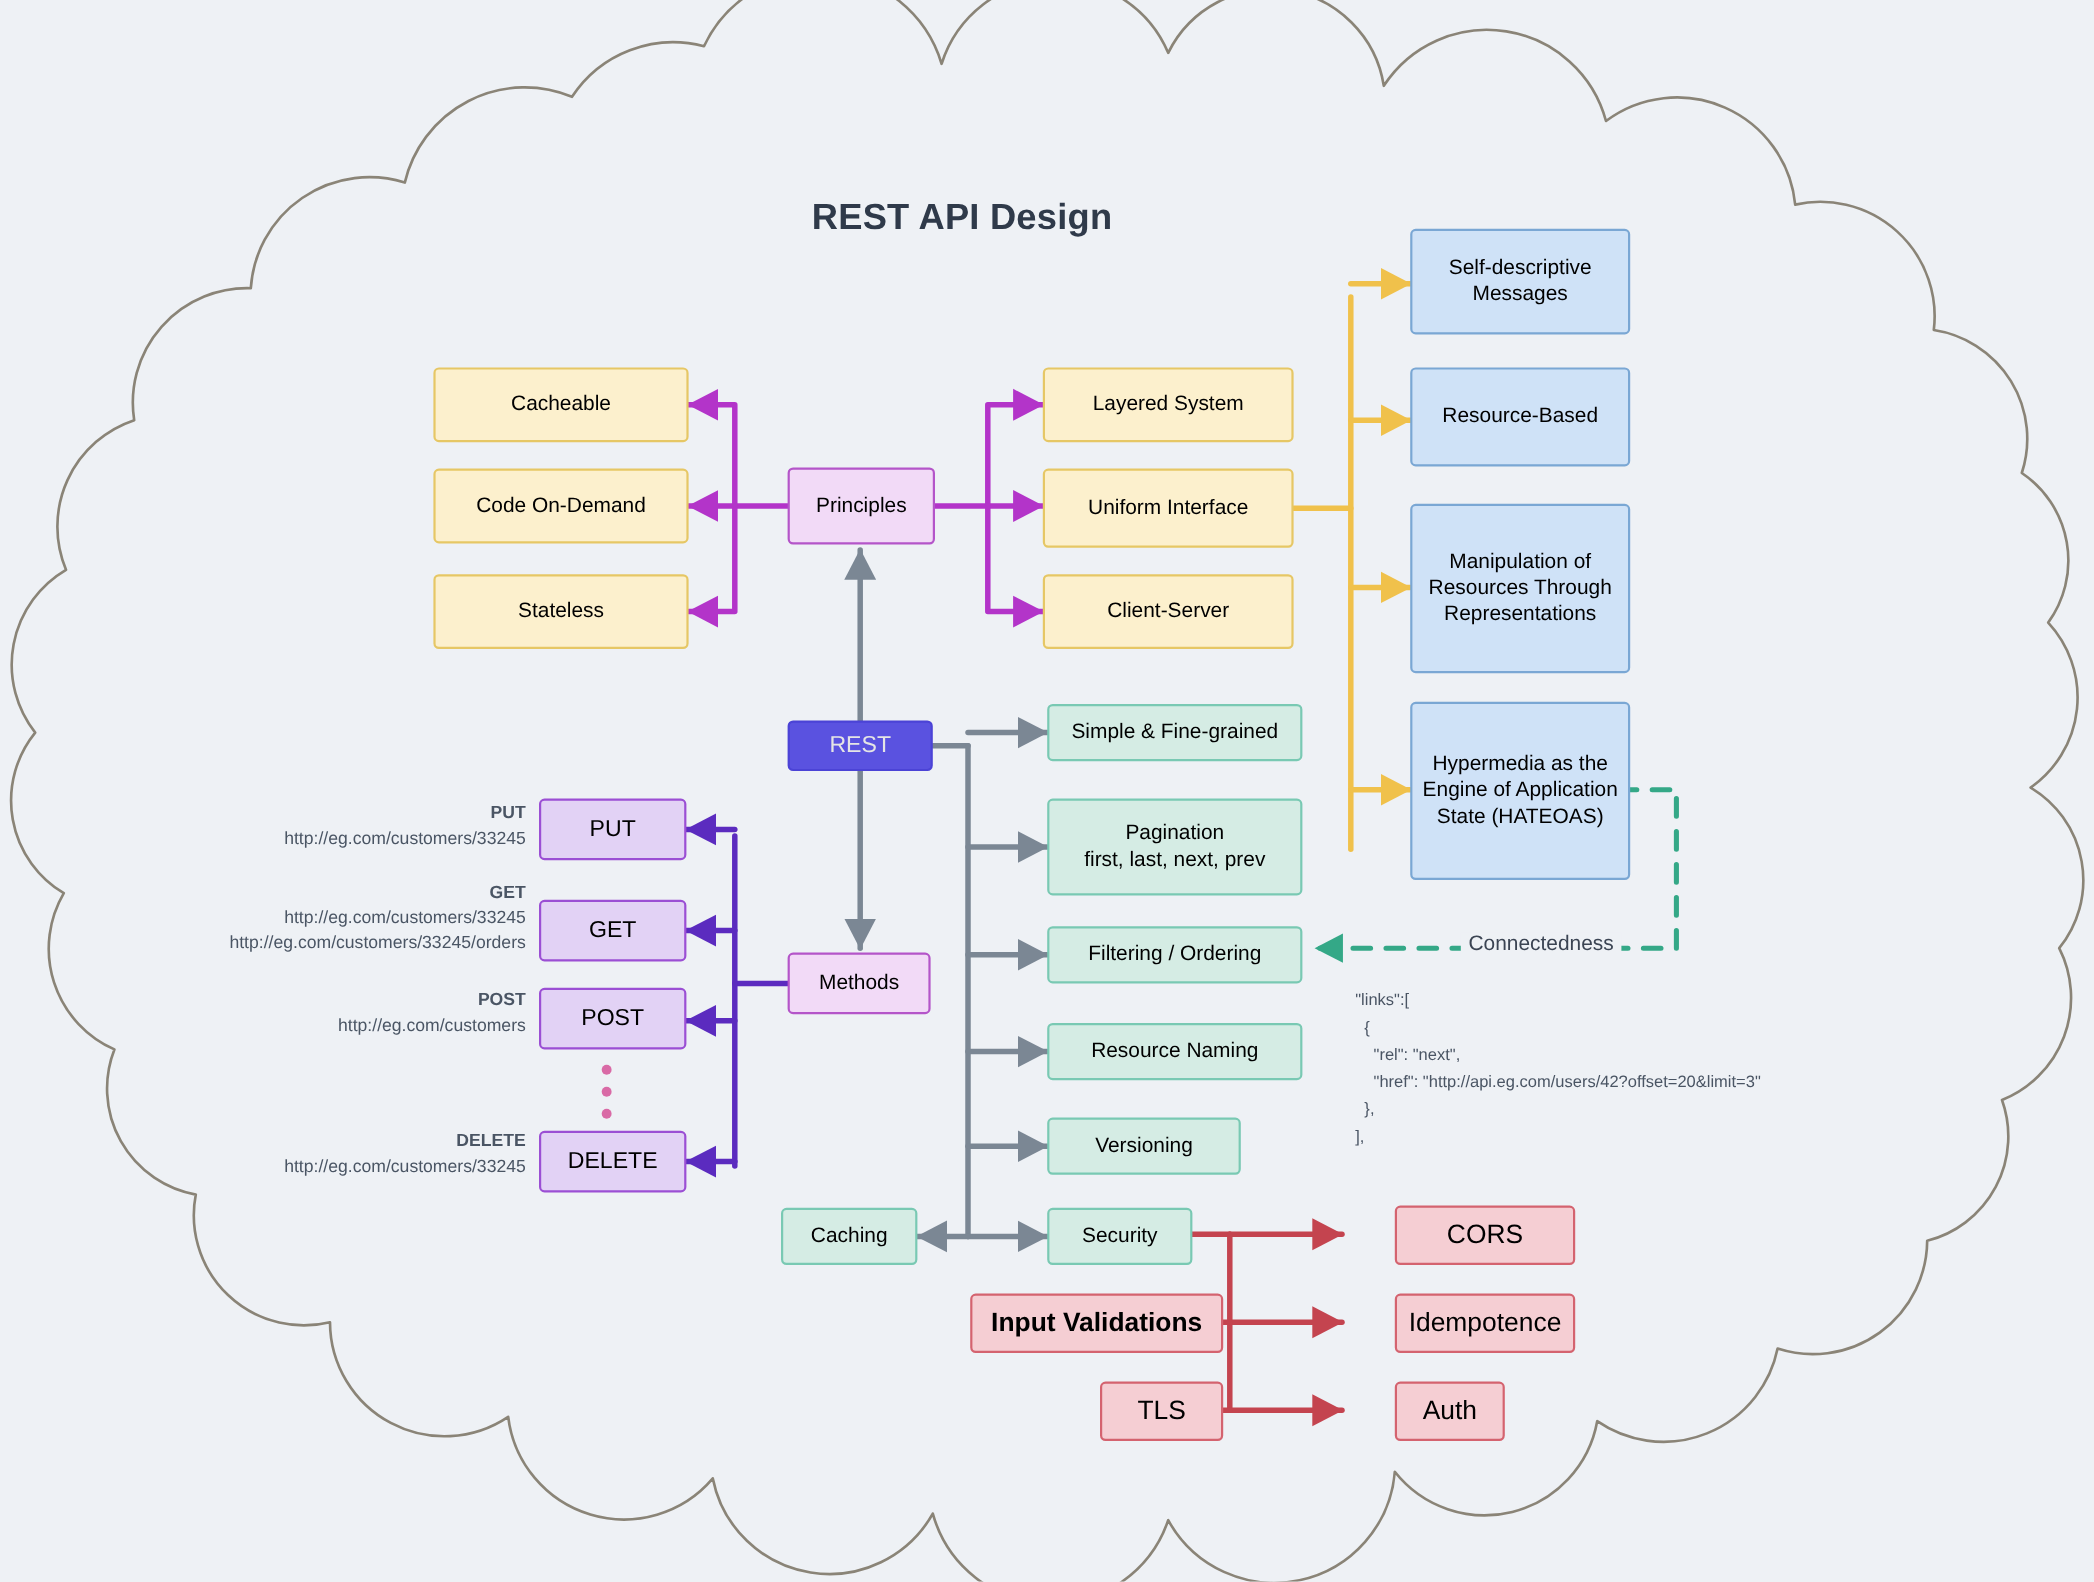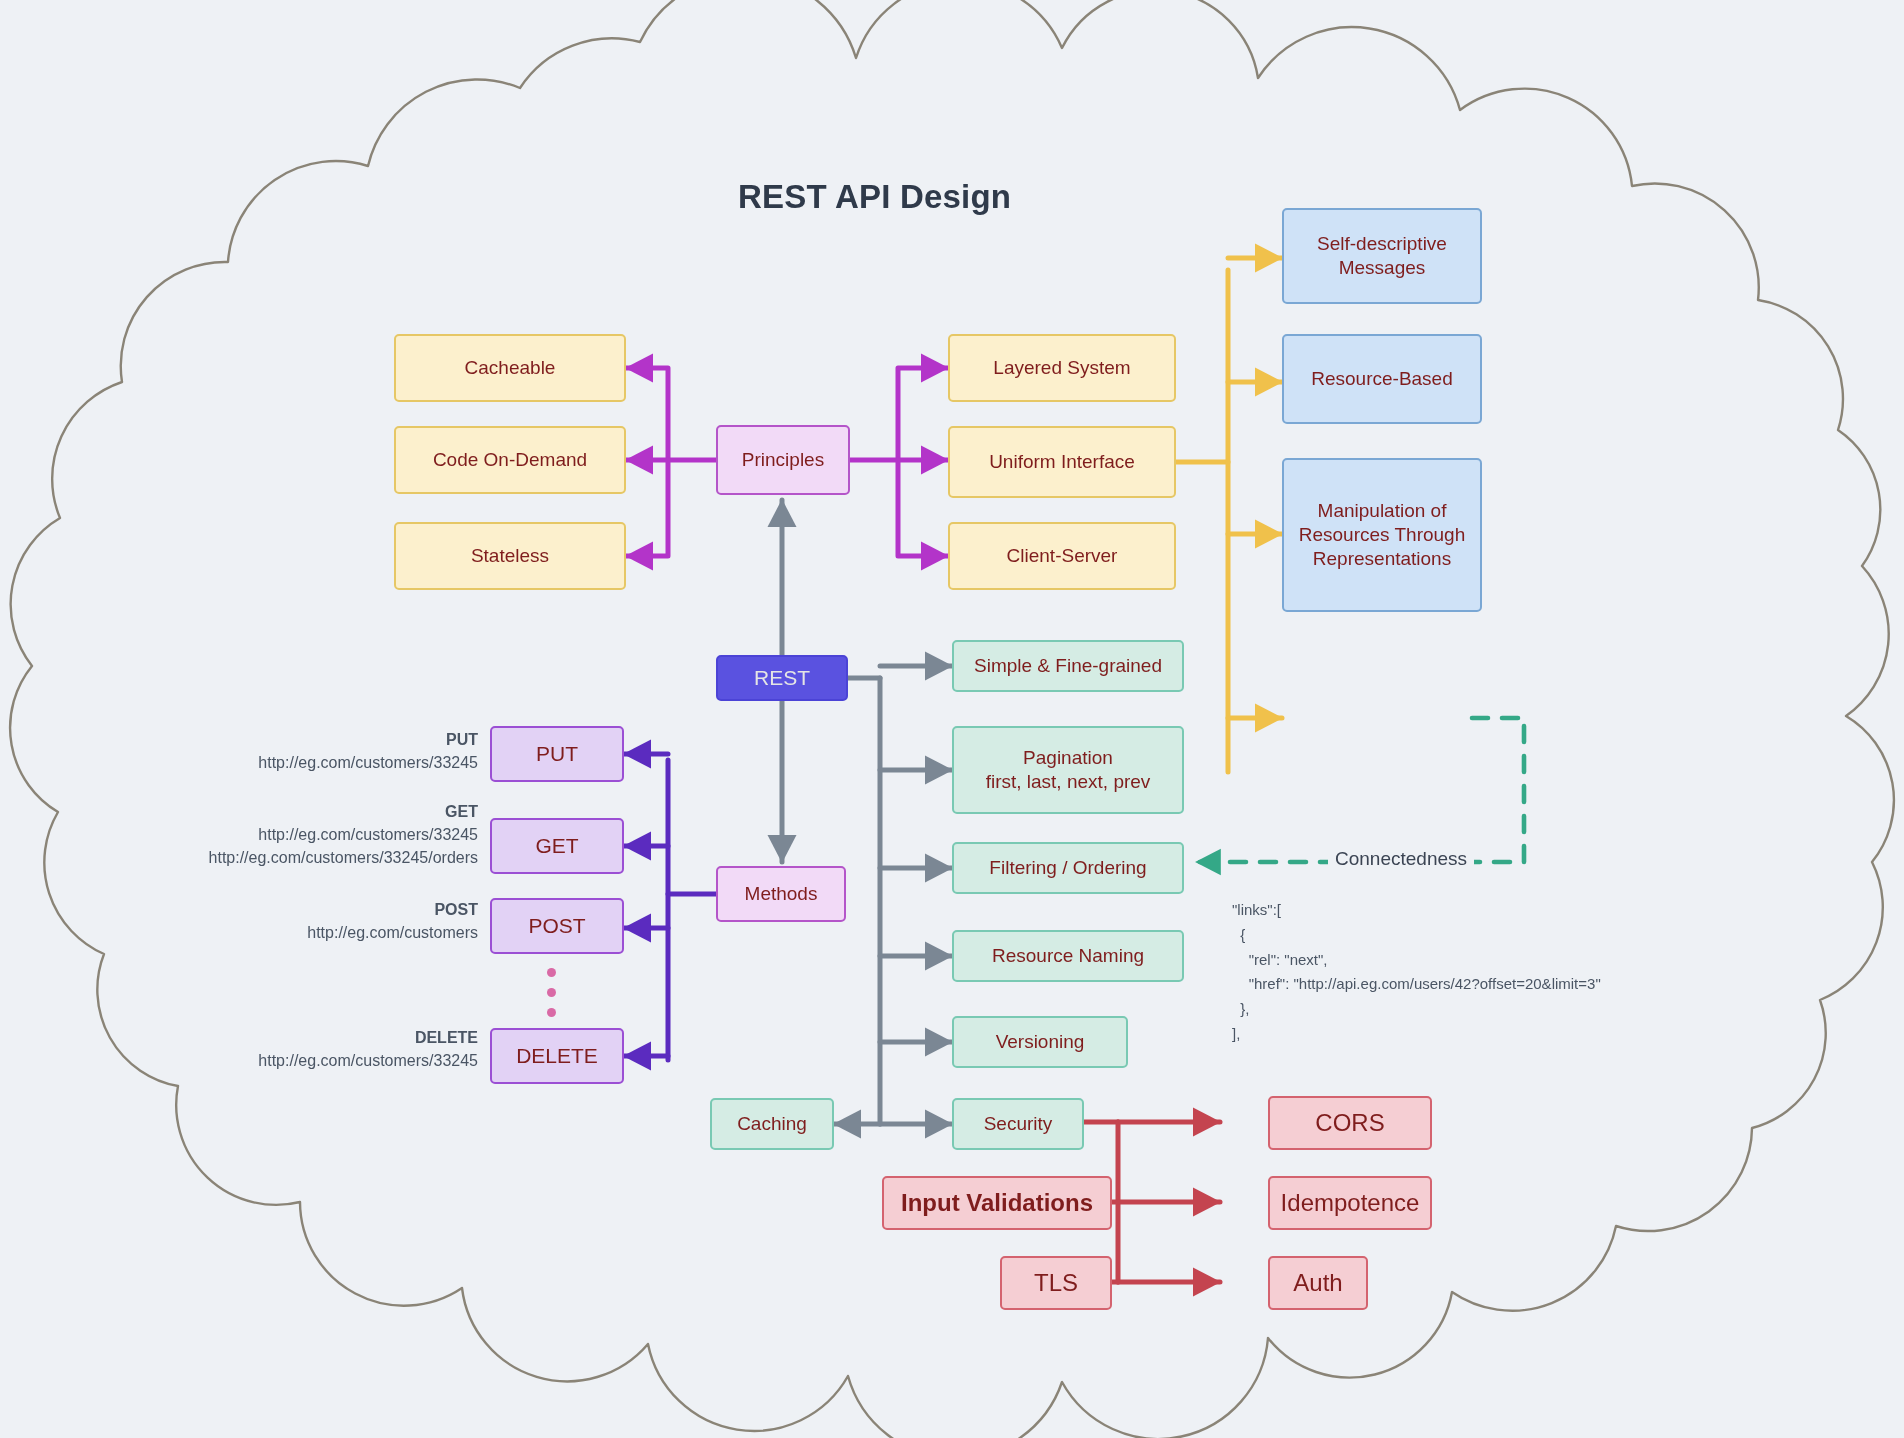--- a/index.html
+++ b/index.html
@@ -26,21 +26,21 @@
     position: absolute;
     box-sizing: border-box;
     display: flex;
     align-items: center;
     justify-content: center;
     text-align: center;
     border-radius: 5px;
     border-width: 2px;
     border-style: solid;
     line-height: 1.28;
-    color: #7f1d1d;
+    color: #000000;
     z-index: 5;
   }
   .n-title {
     position: absolute;
     font-size: 33px;
     font-weight: bold;
     color: #2f3a4a;
     letter-spacing: .2px;
     z-index: 6;
   }
@@ -224,20 +224,21 @@
   <div class="node pal-yellow" style="left:394px; top:426px; width:232px; height:68px;">Code On-Demand</div>
   <div class="node pal-yellow" style="left:394px; top:522px; width:232px; height:68px;">Stateless</div>
 
   <div class="node pal-yellow" style="left:948px; top:334px; width:228px; height:68px;">Layered System</div>
   <div class="node pal-yellow" style="left:948px; top:426px; width:228px; height:72px;">Uniform Interface</div>
   <div class="node pal-yellow" style="left:948px; top:522px; width:228px; height:68px;">Client-Server</div>
 
   <div class="node pal-blue" style="left:1282px; top:208px; width:200px; height:96px;">Self-descriptive Messages</div>
   <div class="node pal-blue" style="left:1282px; top:334px; width:200px; height:90px;">Resource-Based</div>
   <div class="node pal-blue" style="left:1282px; top:458px; width:200px; height:154px;">Manipulation of Resources Through Representations</div>
+  <div class="node pal-blue" style="left:1282px; top:638px; width:200px; height:162px;">Hypermedia as the Engine of Application State (HATEOAS)</div>
 
   <div class="edge-label" style="left:1328px; top:848px;">Connectedness</div>
 
   <div class="json-block" style="left:1232px; top:898px;">"links":[
   {
     "rel": "next",
     "href": "http://api.eg.com/users/42?offset=20&amp;limit=3"
   },
 ],</div>
 

